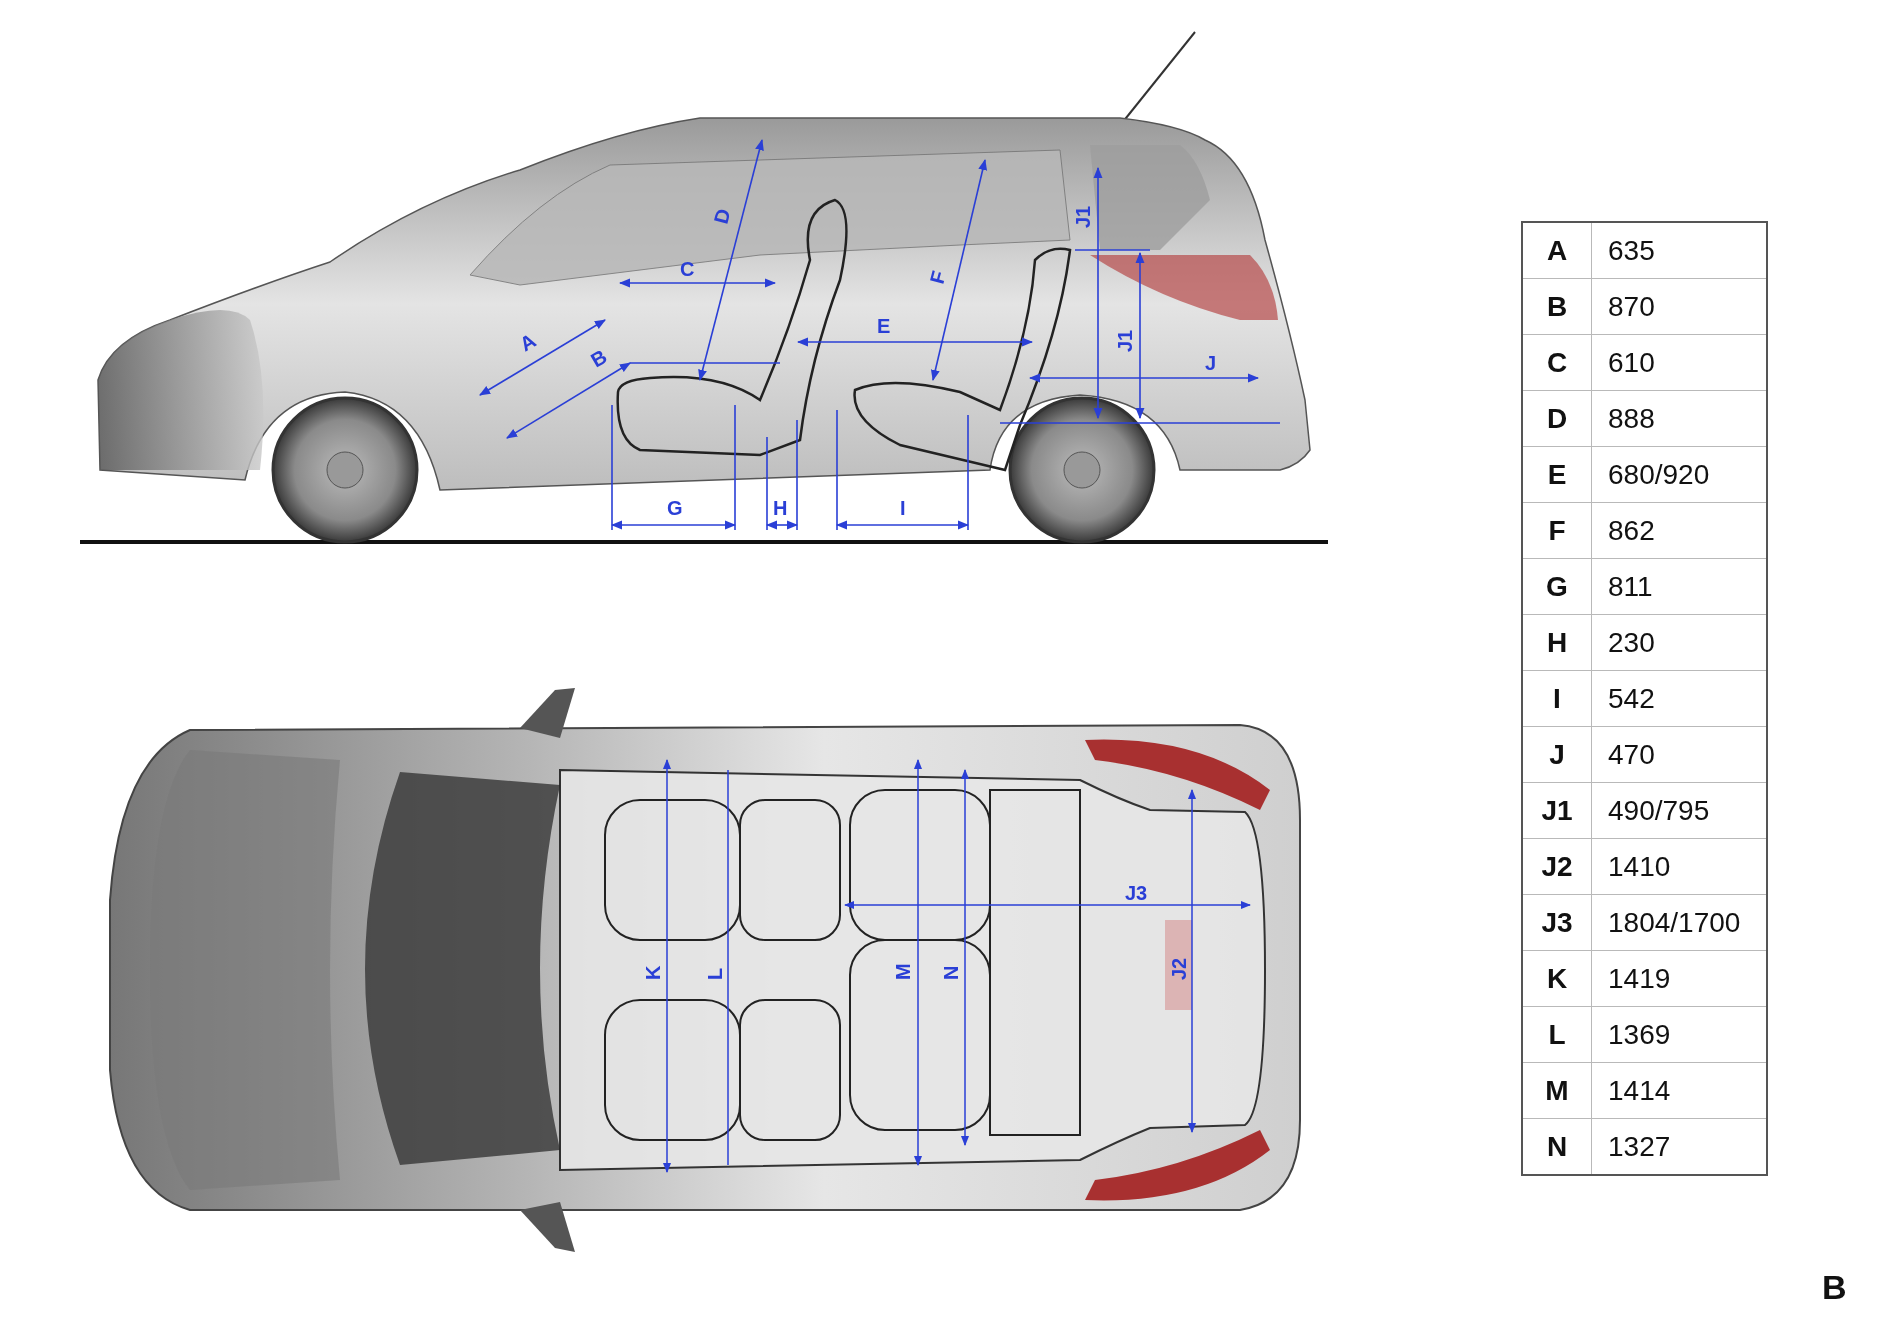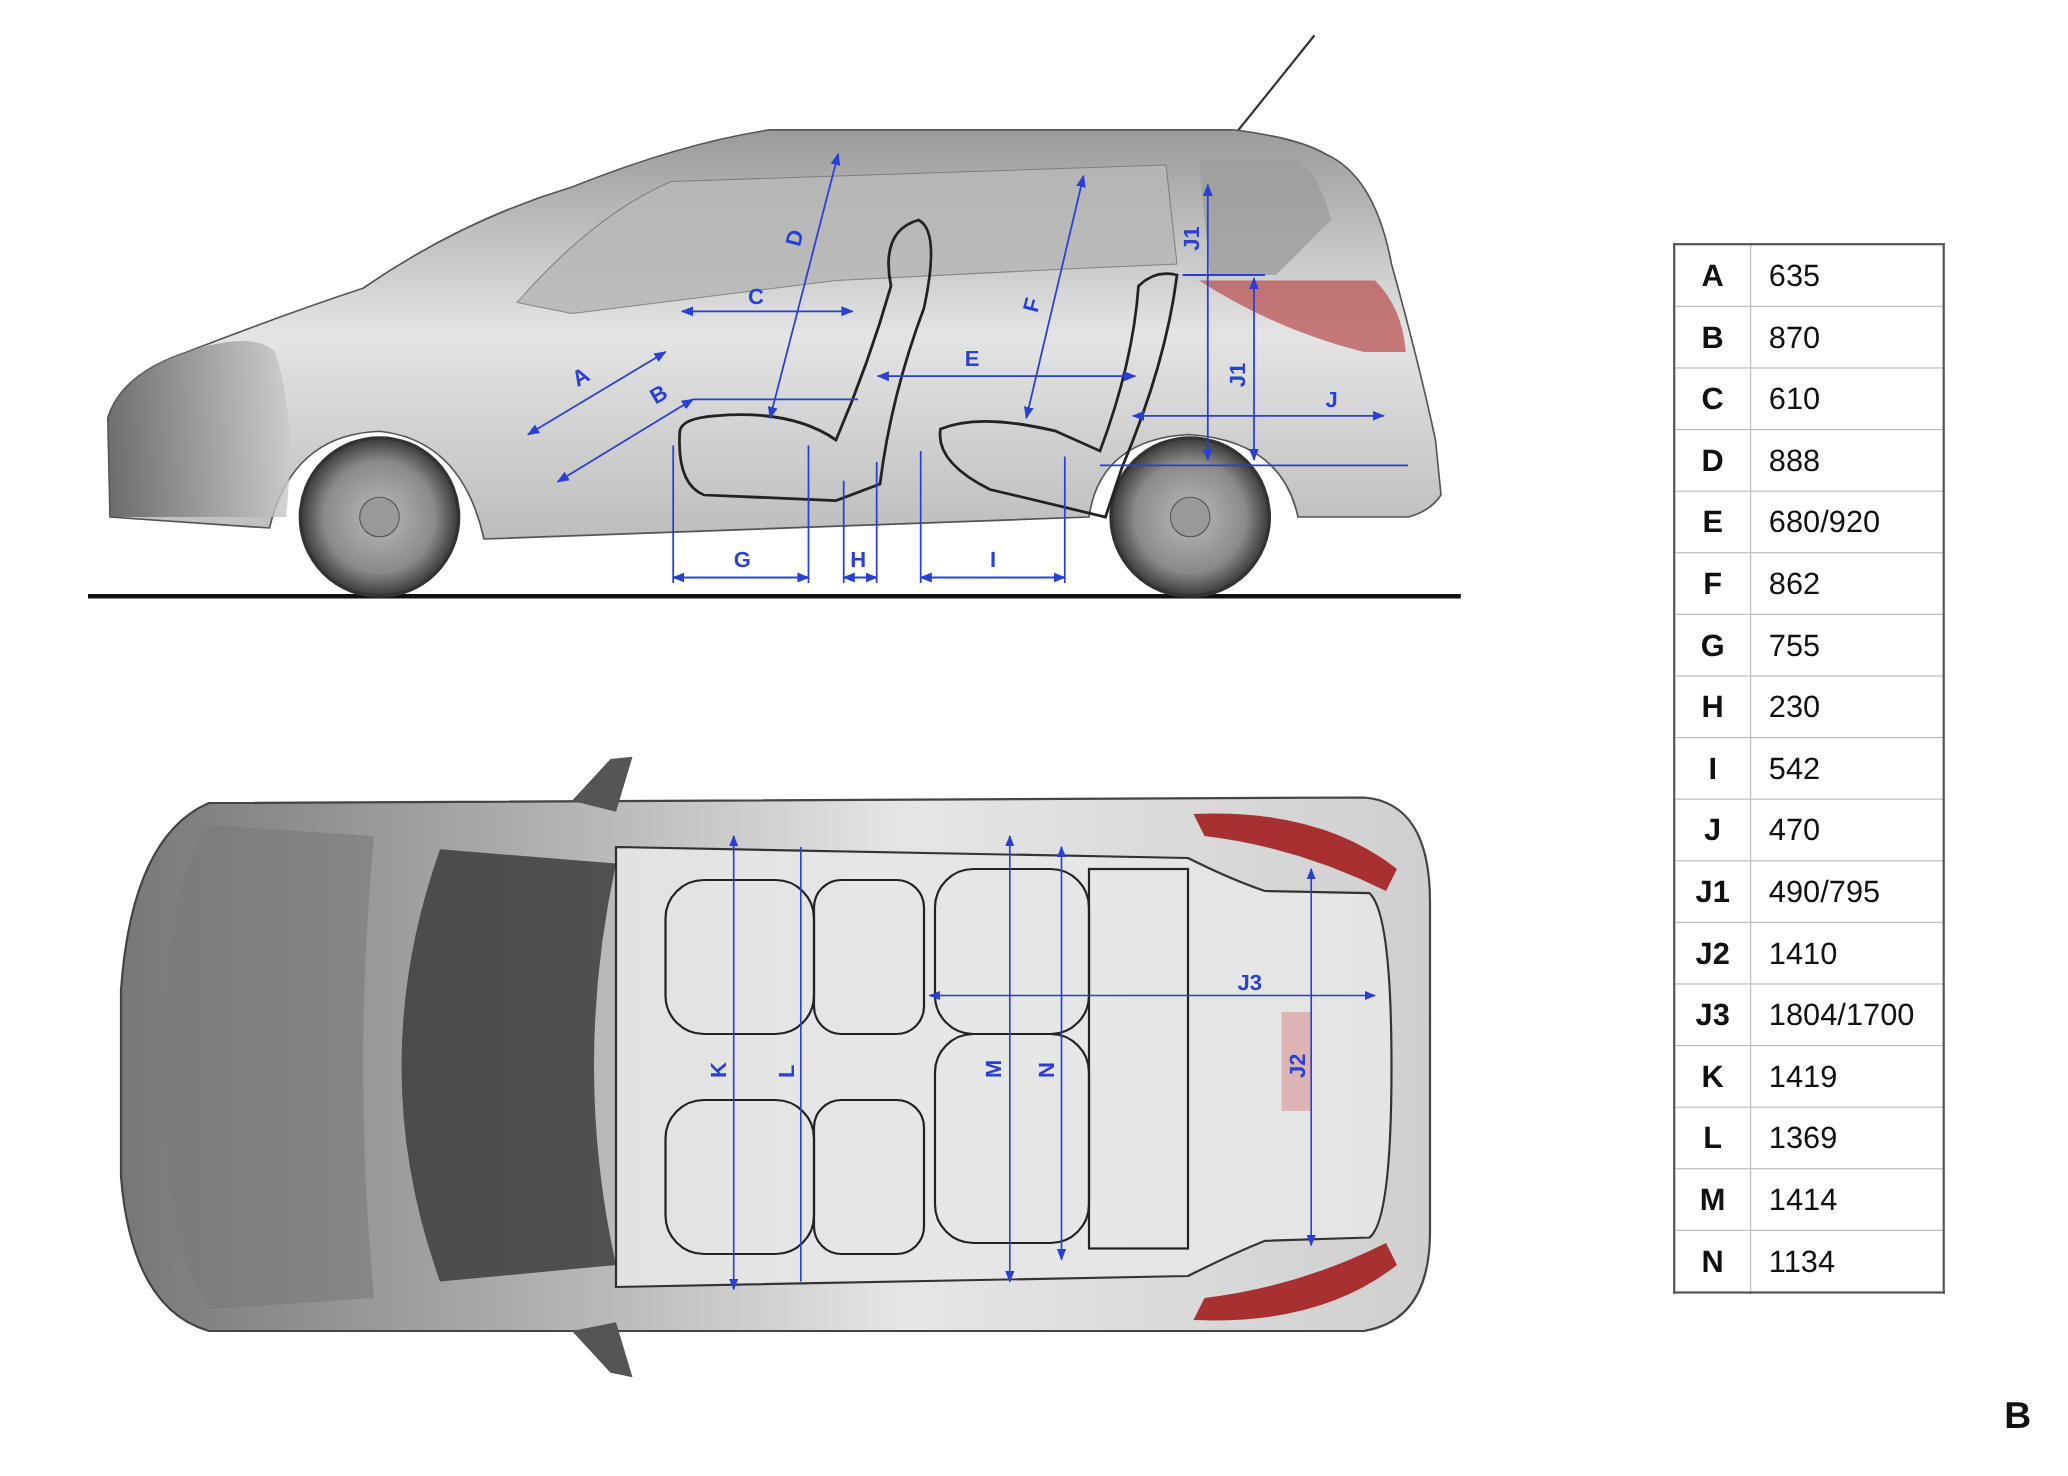--- a/index.html
+++ b/index.html
@@ -168,21 +168,21 @@
       <tr>
           <td class="k">E</td>
           <td class="v">680/920</td>
         </tr>
       <tr>
           <td class="k">F</td>
           <td class="v">862</td>
         </tr>
       <tr>
           <td class="k">G</td>
-          <td class="v">755</td>
+          <td class="v">811</td>
         </tr>
       <tr>
           <td class="k">H</td>
           <td class="v">230</td>
         </tr>
       <tr>
           <td class="k">I</td>
           <td class="v">542</td>
         </tr>
       <tr>
@@ -208,19 +208,19 @@
       <tr>
           <td class="k">L</td>
           <td class="v">1369</td>
         </tr>
       <tr>
           <td class="k">M</td>
           <td class="v">1414</td>
         </tr>
       <tr>
           <td class="k">N</td>
-          <td class="v">1134</td>
+          <td class="v">1327</td>
         </tr>
     </tbody>
   </table>
 </div>
 
 <div class="corner">B</div>
 
 </body></html>

